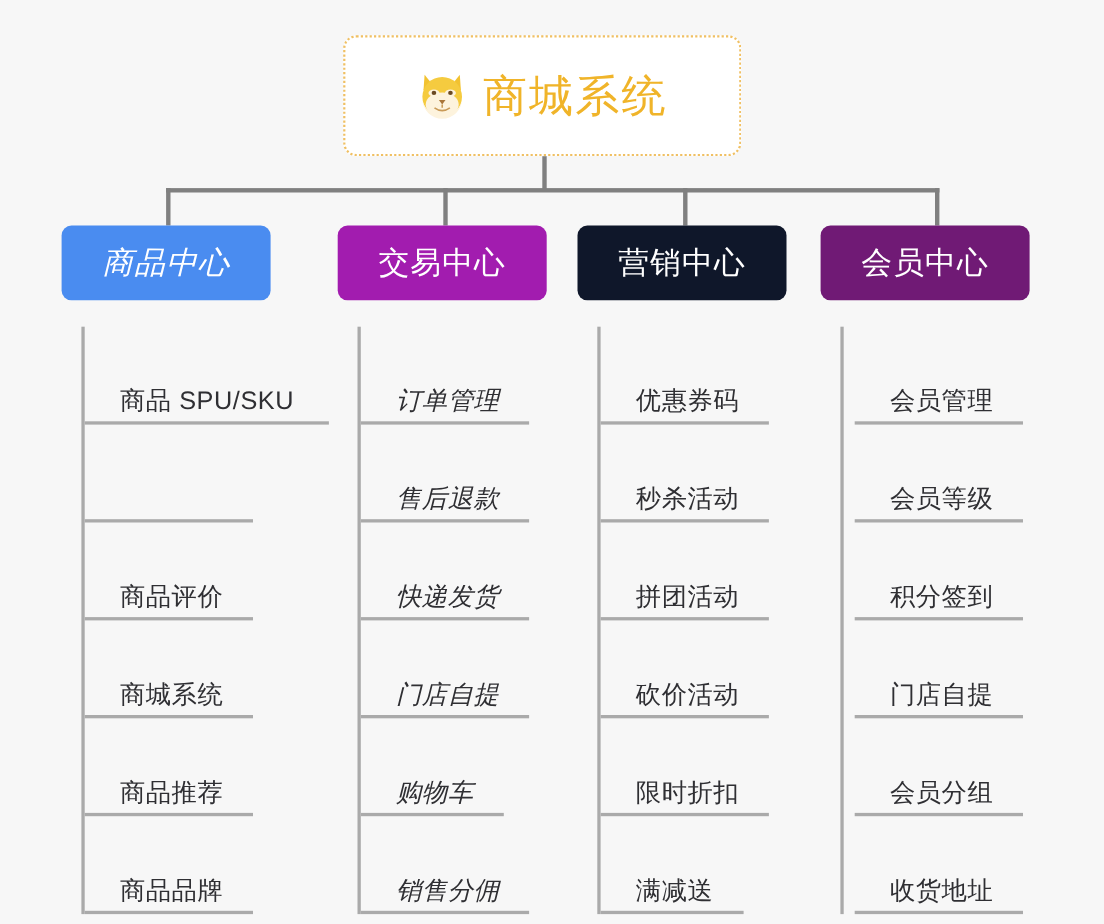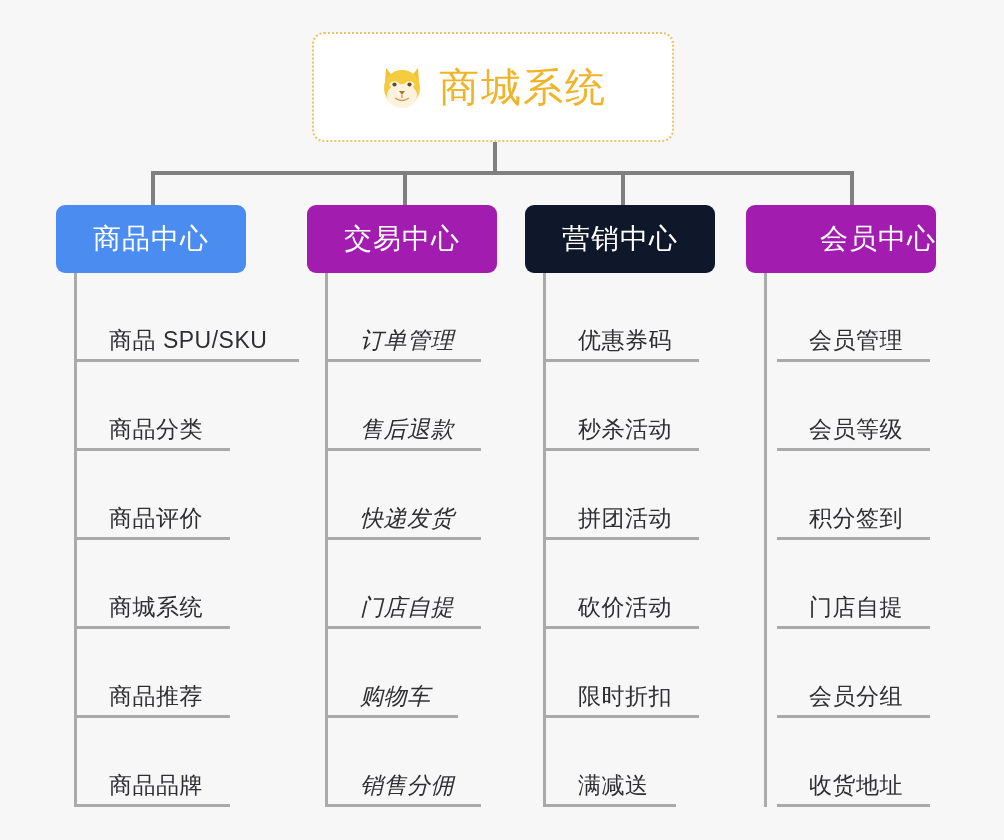--- a/index.html
+++ b/index.html
@@ -95,20 +95,21 @@
     letter-spacing: 1px;
     white-space: nowrap;
   }
 
   
   .leaf-list {
     position: relative;
     margin-left: 18px;
     border-left: 3px solid #aaaaaa;
     padding-top: 0;
+    margin-top: 24px;
   }
   .leaf-item {
     position: relative;
     height: 89px;
     display: flex;
     align-items: flex-end;
   }
   .leaf-label {
     display: inline-block;
     margin-left: 32px;
@@ -152,30 +153,29 @@
   </div>
 
   <div class="trunk-vertical" style="background: rgb(128, 128, 128);"></div>
   <div class="trunk-horizontal" style="background: rgb(128, 128, 128);"></div>
   <div class="drop" style="left: 151px; background: rgb(128, 128, 128);"></div>
   <div class="drop" style="left: 403px; background: rgb(128, 128, 128);"></div>
   <div class="drop" style="left: 621px; background: rgb(128, 128, 128);"></div>
   <div class="drop" style="left: 850px; background: rgb(128, 128, 128);"></div>
 
   <div class="column" style="left:56px;">
-    <div class="cat-header" style="background: rgb(74, 140, 240);">
+    <div class="cat-header" style="background: rgb(74, 140, 240); font-style: italic;">
       <span>商品中心</span>
     </div>
     <div class="leaf-list" style="border-left-color: rgb(170, 170, 170);">
       <div class="leaf-item">
         <span class="leaf-label">商品 SPU/SKU</span>
         <span class="leaf-underline" style="width: 222px; background: rgb(170, 170, 170);"></span>
       </div>
       <div class="leaf-item">
-        <span class="leaf-label">商品分类</span>
         <span class="leaf-underline" style="width: 153px; background: rgb(170, 170, 170);"></span>
       </div>
       <div class="leaf-item">
         <span class="leaf-label">商品评价</span>
         <span class="leaf-underline" style="width: 153px; background: rgb(170, 170, 170);"></span>
       </div>
       <div class="leaf-item">
         <span class="leaf-label">商城系统</span>
         <span class="leaf-underline" style="width: 153px; background: rgb(170, 170, 170);"></span>
       </div>
@@ -248,21 +248,21 @@
         <span class="leaf-underline" style="width: 153px; background: rgb(170, 170, 170);"></span>
       </div>
       <div class="leaf-item">
         <span class="leaf-label">满减送</span>
         <span class="leaf-underline" style="width: 130px; background: rgb(170, 170, 170);"></span>
       </div>
     </div>
   </div>
 
   <div class="column" style="left:746px;">
-    <div class="cat-header" style="background: #a21caf; justify-content: flex-end;">
+    <div class="cat-header" style="background: #701a75;">
       <span>会员中心</span>
     </div>
     <div class="leaf-list" style="border-left-color: rgb(170, 170, 170); padding-left: 10px;">
       <div class="leaf-item">
         <span class="leaf-label">会员管理</span>
         <span class="leaf-underline" style="width: 153px; background: rgb(170, 170, 170);"></span>
       </div>
       <div class="leaf-item">
         <span class="leaf-label">会员等级</span>
         <span class="leaf-underline" style="width: 153px; background: rgb(170, 170, 170);"></span>

